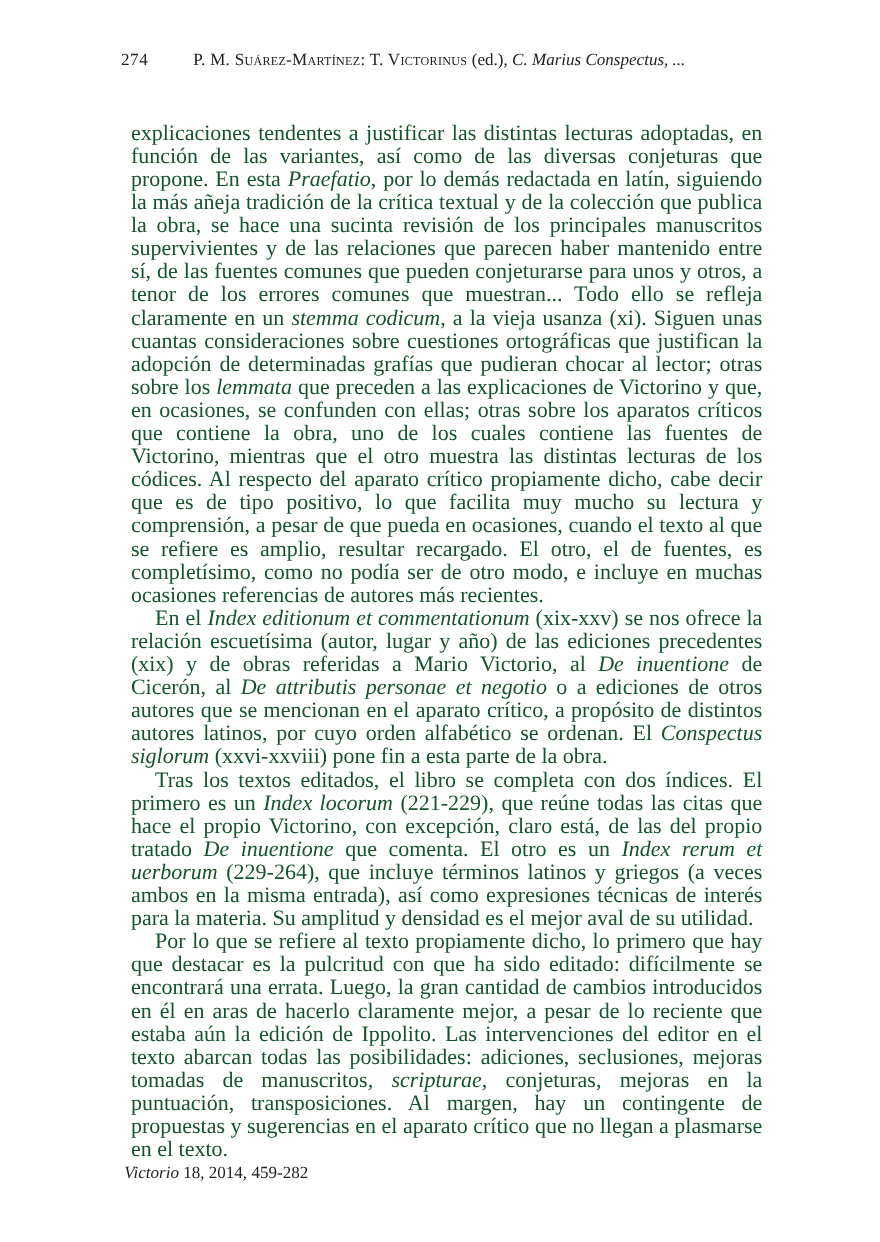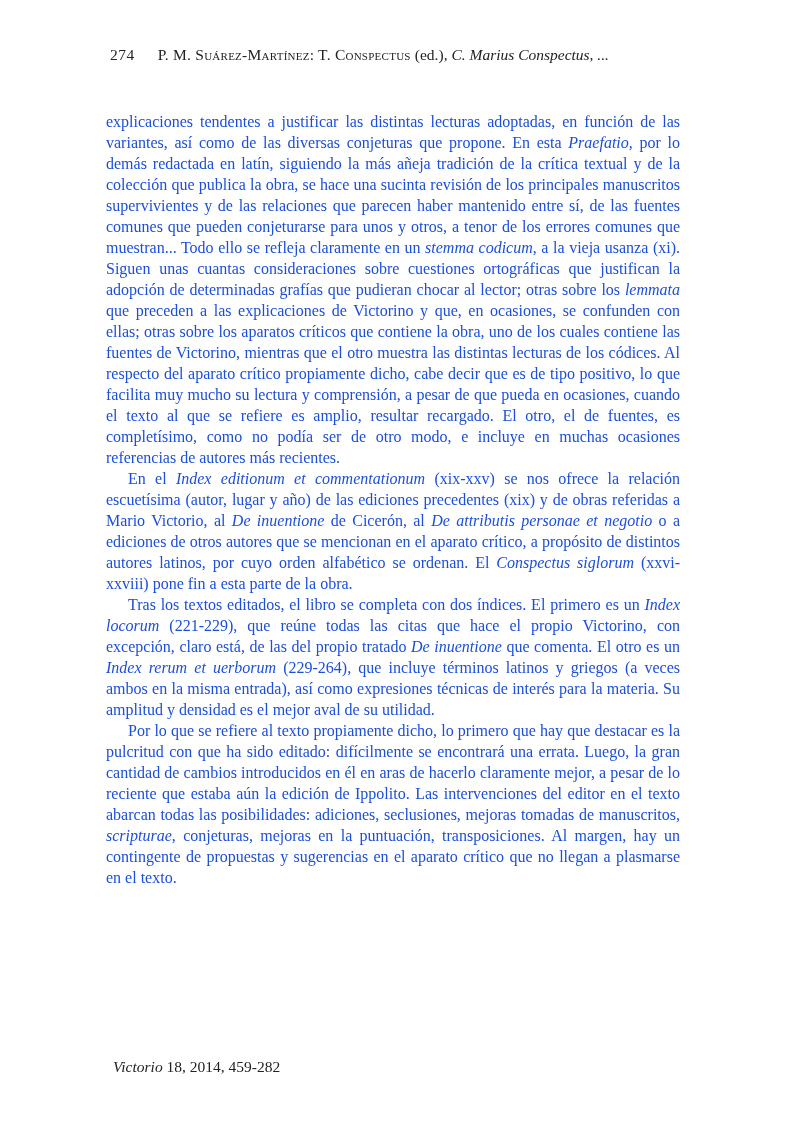--- a/index.html
+++ b/index.html
@@ -20,55 +20,55 @@
     position: absolute;
     top: 46px;
     left: 110px;
     right: 100px;
     font-size: 15.5px;
     white-space: nowrap;
     color: #222222;
   }
   .pagenum {
     display: inline-block;
-    margin-right: 19px;
+    margin-right: 37px;
     letter-spacing: 0.5px;
   }
   .sc { font-variant: small-caps; letter-spacing: 0.25px; }
   .it { font-style: italic; }
   .rm { font-style: normal; font-family: Liberation Serif, serif; }
   .body-text {
     position: absolute;
     top: 111px;
-    left: 106px;
+    left: 119px;
     width: 574px;
-    font-size: 16px;
+    font-size: 20px;
     line-height: 21px;
     text-align: justify;
-    color: #1d4ed8;
+    color: #14532d;
   }
   .para { margin: 0; padding: 0; }
   .para.indent { text-indent: 22px; }
   .page-footer {
     position: absolute;
     top: 1058px;
     left: 113px;
     font-size: 15.5px;
     color: #222222;
     white-space: nowrap;
   }
 </style>
 </head>
 <body>
 
 <div class="sheet">
 
   <div class="running-header">
     <span class="pagenum">274</span>
-    <span class="running-title"><span class="sc">P. M. Suárez-Martínez: T. Conspectus </span><span class="rm">(ed.), </span><span class="it">C. Marius Conspectus, ...</span></span>
+    <span class="running-title"><span class="sc">P. M. Suárez-Martínez: T. Victorinus </span><span class="rm">(ed.), </span><span class="it">C. Marius Conspectus, ...</span></span>
   </div>
 
   <div class="body-text">
       <p class="para"><span class="rm">explicaciones tendentes a justificar las distintas lecturas adoptadas, en función de las variantes, así como de las diversas conjeturas que propone. En esta </span><span class="it">Praefatio</span><span class="rm">, por lo demás redactada en latín, siguiendo la más añeja tradición de la crítica textual y de la colección que publica la obra, se hace una sucinta revisión de los principales manuscritos supervivientes y de las relaciones que parecen haber mantenido entre sí, de las fuentes comunes que pueden conjeturarse para unos y otros, a tenor de los errores comunes que muestran... Todo ello se refleja claramente en un </span><span class="it">stemma codicum</span><span class="rm">, a la vieja usanza (xi). Siguen unas cuantas consideraciones sobre cuestiones ortográficas que justifican la adopción de determinadas grafías que pudieran chocar al lector; otras sobre los </span><span class="it">lemmata</span><span class="rm"> que preceden a las explicaciones de Victorino y que, en ocasiones, se confunden con ellas; otras sobre los aparatos críticos que contiene la obra, uno de los cuales contiene las fuentes de Victorino, mientras que el otro muestra las distintas lecturas de los códices. Al respecto del aparato crítico propiamente dicho, cabe decir que es de tipo positivo, lo que facilita muy mucho su lectura y comprensión, a pesar de que pueda en ocasiones, cuando el texto al que se refiere es amplio, resultar recargado. El otro, el de fuentes, es completísimo, como no podía ser de otro modo, e incluye en muchas ocasiones referencias de autores más recientes.</span></p>
       <p class="para indent"><span class="rm">En el </span><span class="it">Index editionum et commentationum</span><span class="rm"> (xix-xxv) se nos ofrece la relación escuetísima (autor, lugar y año) de las ediciones precedentes (xix) y de obras referidas a Mario Victorio, al </span><span class="it">De inuentione</span><span class="rm"> de Cicerón, al </span><span class="it">De attributis personae et negotio</span><span class="rm"> o a ediciones de otros autores que se mencionan en el aparato crítico, a propósito de distintos autores latinos, por cuyo orden alfabético se ordenan. El </span><span class="it">Conspectus siglorum</span><span class="rm"> (xxvi-xxviii) pone fin a esta parte de la obra.</span></p>
       <p class="para indent"><span class="rm">Tras los textos editados, el libro se completa con dos índices. El primero es un </span><span class="it">Index locorum</span><span class="rm"> (221-229), que reúne todas las citas que hace el propio Victorino, con excepción, claro está, de las del propio tratado </span><span class="it">De inuentione</span><span class="rm"> que comenta. El otro es un </span><span class="it">Index rerum et uerborum</span><span class="rm"> (229-264), que incluye términos latinos y griegos (a veces ambos en la misma entrada), así como expresiones técnicas de interés para la materia. Su amplitud y densidad es el mejor aval de su utilidad.</span></p>
       <p class="para indent"><span class="rm">Por lo que se refiere al texto propiamente dicho, lo primero que hay que destacar es la pulcritud con que ha sido editado: difícilmente se encontrará una errata. Luego, la gran cantidad de cambios introducidos en él en aras de hacerlo claramente mejor, a pesar de lo reciente que estaba aún la edición de Ippolito. Las intervenciones del editor en el texto abarcan todas las posibilidades: adiciones, seclusiones, mejoras tomadas de manuscritos, </span><span class="it">scripturae</span><span class="rm">, conjeturas, mejoras en la puntuación, transposiciones. Al margen, hay un contingente de propuestas y sugerencias en el aparato crítico que no llegan a plasmarse en el texto.</span></p>
     </div>
 
   <div class="page-footer"><span class="it">Victorio</span><span class="rm"> 18, 2014, 459-282</span></div>

